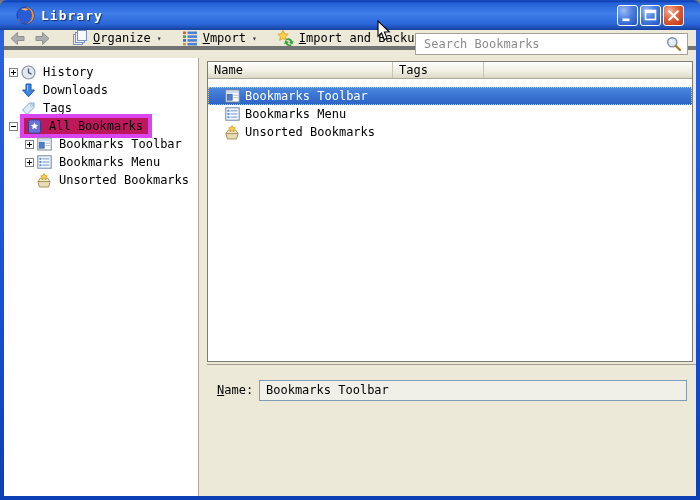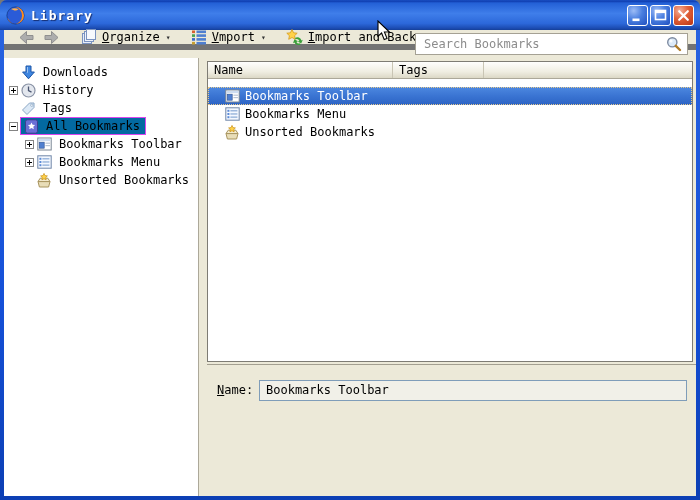--- a/index.html
+++ b/index.html
@@ -7,54 +7,54 @@
   .window{
     position:relative;width:700px;height:500px;margin:0;
     background:linear-gradient(180deg,#2a65e0 0%,#1550d8 60%,#0c3fb4 100%);
     border-radius:7px 7px 0 0;overflow:hidden;
     font-family:"DejaVu Sans Mono","Liberation Mono",monospace;font-size:12px;color:#000;
   }
   
   .titlebar{
     position:absolute;left:0;top:0;right:0;height:30px;
     background:linear-gradient(180deg,#1c52c6 0%,#0f3db0 4%,#2360d6 10%,#3f7eea 45%,#2c68da 78%,#1c4cb2 94%,#153f98 100%);
-    display:flex;align-items:center;padding:0 6px;
+    display:flex;align-items:center;padding:0 16px;
   }
   .title-text{color:#fff;font-weight:bold;font-size:13px;margin-left:6px;
     text-shadow:1px 1px 1px rgba(0,0,40,.6);letter-spacing:1px;}
   .tb-buttons{margin-left:auto;display:flex;gap:2px;}
   .tb-btn{width:21px;height:21px;border:1px solid #fff;border-radius:3px;
     display:flex;align-items:center;justify-content:center;padding:0;cursor:default;}
   .tb-btn.blue{background:radial-gradient(circle at 30% 25%,#9cbcf6 0%,#4a7fe0 45%,#2050c0 100%);}
   .tb-btn.red{background:radial-gradient(circle at 30% 25%,#f4b09a 0%,#e06038 45%,#b83414 100%);}
   
   .body{position:absolute;left:4px;top:30px;right:4px;bottom:4px;background:#ece9d8;}
   
   .toolbar{position:absolute;left:0;top:0;right:0;height:20px;display:flex;align-items:center;
-    padding-left:12px;border-bottom:6px solid #737373;}
+    padding-left:3px;border-bottom:4px solid #737373;}
   .nav-btn{border:none;background:transparent;padding:1px 2px;margin-right:4px;display:flex;align-items:center;}
   .tool-btn{border:none;background:transparent;display:flex;align-items:center;gap:5px;
     padding:2px 5px;margin-left:10px;font:inherit;color:#000;}
   .caret{font-size:8px;color:#333;margin-left:1px;}
   .mn{text-decoration:underline;}
   .searchbox{position:absolute;right:8px;top:3px;width:273px;height:22px;background:#fff;
     border:1px solid #a5a194;display:flex;align-items:center;}
   .searchbox input{flex:1;border:none;outline:none;background:transparent;
     font:inherit;padding:0 4px 0 8px;color:#ec4899;}
   .searchbox input::placeholder{color:#8c8c8c;}
   .search-ico{margin-right:5px;display:flex;}
   
   .sidebar{position:absolute;left:0;top:28px;width:195px;bottom:0;background:#fff;
     border-right:1px solid #aca899;padding-top:5px;overflow:hidden;}
   .tree-row{height:18px;display:flex;align-items:center;padding-left:5px;cursor:default;}
   .tree-row.lvl1{padding-left:21px;}
   .exp-slot{width:11px;min-width:11px;display:flex;align-items:center;}
   .tree-ico{width:16px;min-width:16px;height:16px;display:flex;align-items:center;justify-content:center;margin-right:4px;}
   .tree-label{white-space:nowrap;padding:1px 3px;}
-  .tree-row.sel .inner-sel{background:#0369a1;border:1px solid #d946ef;padding:0 2px;}
+  .tree-row.sel .inner-sel{background:#be185d;border:4px solid #d946ef;padding:0 2px;}
   .inner-sel{display:flex;align-items:center;}
   
   .splitter{position:absolute;left:195px;top:28px;width:8px;bottom:0;background:#ece9d8;cursor:col-resize;}
   
   .main{position:absolute;left:203px;top:28px;right:0;bottom:0;}
   .listpane{position:absolute;left:0;top:3px;right:3px;height:301px;background:#fff;
     border:1px solid #7e7c74;display:flex;flex-direction:column;overflow:hidden;gap:8px;}
   .list-header{height:17px;display:flex;background:linear-gradient(180deg,#fefefd 0%,#f0eee2 60%,#dcd8c6 100%);
     border-bottom:1px solid #aca899;flex:none;}
   .hcell{display:flex;align-items:center;padding-left:6px;border-right:1px solid #c9c5b4;}
@@ -170,45 +170,45 @@
             <circle cx="5" cy="5" r="1.6" fill="#ffffff" opacity="0.85"></circle>
             <line x1="9.8" y1="9.8" x2="14" y2="14" stroke="#b07c28" stroke-width="2.4" stroke-linecap="round"></line>
           </svg>
         </span>
       </div>
     </div>
 
     <div class="sidebar">
 
       <div class="tree-row">
-        <span class="exp-slot"></span>
-        <span class="tree-ico">
-          <svg width="15" height="15" viewBox="0 0 15 15">
-              <path d="M5 1 H10 V7 H13.4 L7.5 13.8 L1.6 7 H5 Z" fill="#3f86e0" stroke="#1c56a8" stroke-width="1"></path>
-              <path d="M6 2 H7 V7.8 H6Z" fill="#9cc2f0"></path>
-            </svg>
-        </span>
-        <span class="tree-label">Downloads</span>
-      </div>
-
-      <div class="tree-row">
         <span class="exp-slot">
           <svg width="9" height="9" viewBox="0 0 9 9">
               <rect x="0.5" y="0.5" width="8" height="8" fill="#fff" stroke="#848484"></rect>
               <line x1="2" y1="4.5" x2="7" y2="4.5" stroke="#000"></line>
               <line x1="4.5" y1="2" x2="4.5" y2="7" stroke="#000"></line>
             </svg>
         </span>
         <span class="tree-ico">
           <svg width="15" height="15" viewBox="0 0 15 15">
               <circle cx="7.5" cy="7.5" r="6.5" fill="#e3e7ee" stroke="#8a93a6" stroke-width="1.2"></circle>
               <path d="M7.5 3.5 L7.5 7.7 L10.5 9.2" stroke="#4a5670" stroke-width="1.3" fill="none"></path>
             </svg>
         </span>
         <span class="tree-label">History</span>
+      </div>
+
+      <div class="tree-row">
+        <span class="exp-slot"></span>
+        <span class="tree-ico">
+          <svg width="15" height="15" viewBox="0 0 15 15">
+              <path d="M5 1 H10 V7 H13.4 L7.5 13.8 L1.6 7 H5 Z" fill="#3f86e0" stroke="#1c56a8" stroke-width="1"></path>
+              <path d="M6 2 H7 V7.8 H6Z" fill="#9cc2f0"></path>
+            </svg>
+        </span>
+        <span class="tree-label">Downloads</span>
       </div>
 
       <div class="tree-row">
         <span class="exp-slot"></span>
         <span class="tree-ico">
           <svg width="15" height="15" viewBox="0 0 15 15">
               <path d="M1.5 9 L8.5 2 H13 V6.5 L6 13.5 Z" fill="#dce9f6" stroke="#8aa6c4" stroke-width="1"></path>
               <circle cx="10.8" cy="4.2" r="1.2" fill="#fff" stroke="#8aa6c4" stroke-width="0.8"></circle>
             </svg>
         </span>

